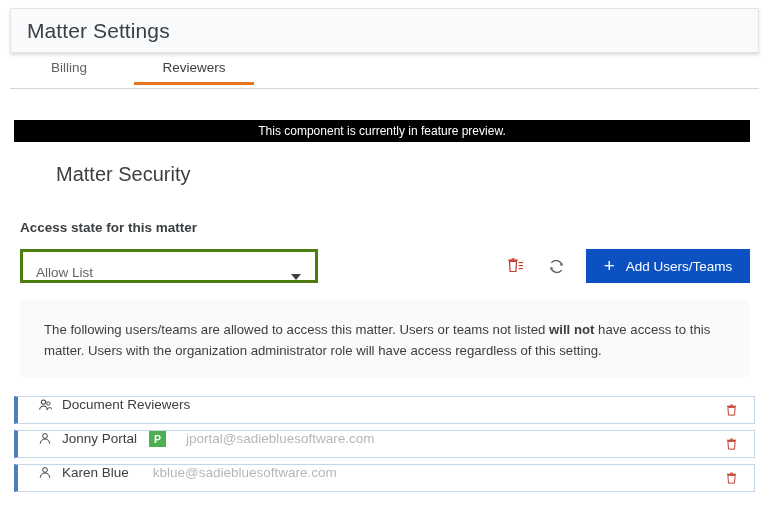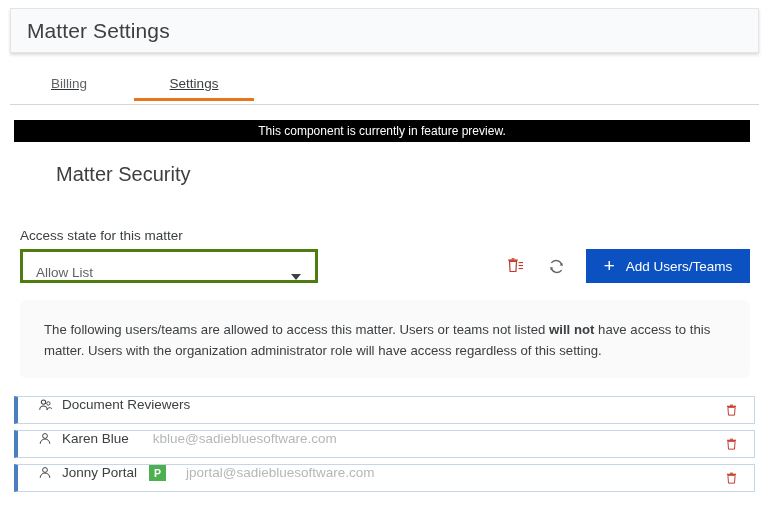--- a/index.html
+++ b/index.html
@@ -41,27 +41,26 @@
     font-weight: 400;
     color: #3c4043;
     padding-left: 16px;
     letter-spacing: 0.1px;
   }
 
   
   .tabs {
     position: absolute;
     left: 10px;
-    top: 72px;
+    top: 56px;
     width: 749px;
     height: 32px;
     border-bottom: 1px solid #d6d6d6;
     display: flex;
     align-items: flex-start;
-    text-decoration: underline;
   }
   .tab {
     position: relative;
     font-size: 13.5px;
     color: #5f6368;
     padding: 4px 0 9px 0;
     text-align: center;
     cursor: pointer;
   }
   .tab-billing { width: 118px; margin-left: 0px; }
@@ -99,23 +98,23 @@
     font-size: 20px;
     font-weight: 400;
     color: #3c4043;
     margin-left: 36px;
   }
 
   
   .field-label {
     position: absolute;
     left: 20px;
-    top: 228px;
-    font-size: 13.5px;
-    font-weight: normal;
+    top: 220px;
+    font-size: 13.5px;
+    font-weight: bold;
     color: #3c4043;
   }
 
   
   .select-box {
     position: absolute;
     left: 20px;
     top: 249px;
     width: 298px;
     height: 34px;
@@ -270,21 +269,21 @@
 <body>
 
 <div class="page">
 
   <div class="title-card">
     <div class="title-text">Matter Settings</div>
   </div>
 
   <div class="tabs">
     <div class="tab tab-billing">Billing</div>
-    <div class="tab tab-security active">Settings</div>
+    <div class="tab tab-security active">Reviewers</div>
   </div>
 
   <div class="preview-banner">This component is currently in feature preview.</div>
 
   <div class="section-heading">Matter Security</div>
 
   <div class="field-label">Access state for this matter</div>
 
   <div class="select-box">
     <span class="select-value">Allow List</span>
@@ -344,46 +343,46 @@
       </span>
     </div>
 
     <div class="list-row">
       <span class="row-icon">
         <svg width="16" height="16" viewBox="0 0 20 20">
           <circle cx="10" cy="6.2" r="3" fill="none" stroke="#3c4043" stroke-width="1.2"></circle>
           <path d="M4 16 a6 6 0 0 1 12 0" fill="none" stroke="#3c4043" stroke-width="1.2"></path>
         </svg>
       </span>
-      <span class="row-name">Karen Blue</span>
-
-      <span class="row-email wide">kblue@sadiebluesoftware.com</span>
-      <span class="row-delete">
-        <svg width="15" height="15" viewBox="0 0 20 20">
-          <path d="M5.2 5.8 h9.6 l-0.8 10.4 h-8 z" fill="none" stroke="#c0392b" stroke-width="1.3"></path>
-          <rect x="4" y="3.6" width="12" height="1.6" fill="#c0392b"></rect>
-          <rect x="8" y="2.2" width="4" height="1.4" fill="#c0392b"></rect>
-        </svg>
-      </span>
-    </div>
-
-    <div class="list-row">
-      <span class="row-icon">
-        <svg width="16" height="16" viewBox="0 0 20 20">
-          <circle cx="10" cy="6.2" r="3" fill="none" stroke="#3c4043" stroke-width="1.2"></circle>
-          <path d="M4 16 a6 6 0 0 1 12 0" fill="none" stroke="#3c4043" stroke-width="1.2"></path>
-        </svg>
-      </span>
       <span class="row-name">Jonny Portal</span>
       <span class="row-badge">P</span>
       <span class="row-email">jportal@sadiebluesoftware.com</span>
       <span class="row-delete">
         <svg width="15" height="15" viewBox="0 0 20 20">
           <path d="M5.2 5.8 h9.6 l-0.8 10.4 h-8 z" fill="none" stroke="#c0392b" stroke-width="1.3"></path>
           <rect x="4" y="3.6" width="12" height="1.6" fill="#c0392b"></rect>
           <rect x="8" y="2.2" width="4" height="1.4" fill="#c0392b"></rect>
         </svg>
       </span>
     </div>
 
+    <div class="list-row">
+      <span class="row-icon">
+        <svg width="16" height="16" viewBox="0 0 20 20">
+          <circle cx="10" cy="6.2" r="3" fill="none" stroke="#3c4043" stroke-width="1.2"></circle>
+          <path d="M4 16 a6 6 0 0 1 12 0" fill="none" stroke="#3c4043" stroke-width="1.2"></path>
+        </svg>
+      </span>
+      <span class="row-name">Karen Blue</span>
+
+      <span class="row-email wide">kblue@sadiebluesoftware.com</span>
+      <span class="row-delete">
+        <svg width="15" height="15" viewBox="0 0 20 20">
+          <path d="M5.2 5.8 h9.6 l-0.8 10.4 h-8 z" fill="none" stroke="#c0392b" stroke-width="1.3"></path>
+          <rect x="4" y="3.6" width="12" height="1.6" fill="#c0392b"></rect>
+          <rect x="8" y="2.2" width="4" height="1.4" fill="#c0392b"></rect>
+        </svg>
+      </span>
+    </div>
+
   </div>
 
 </div>
 
 </body></html>

